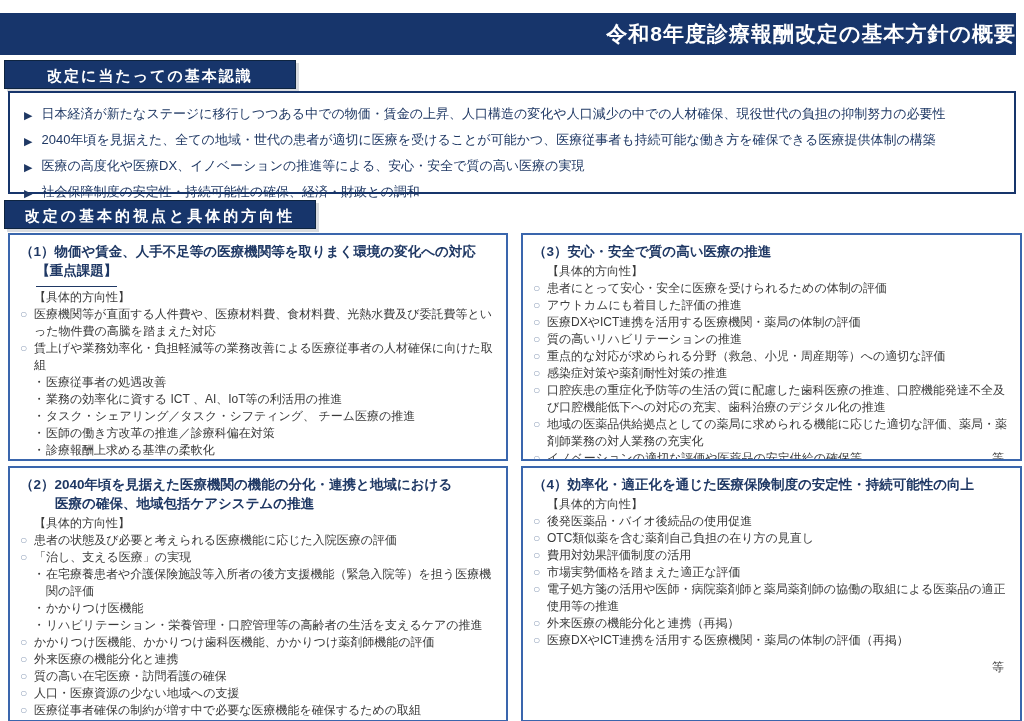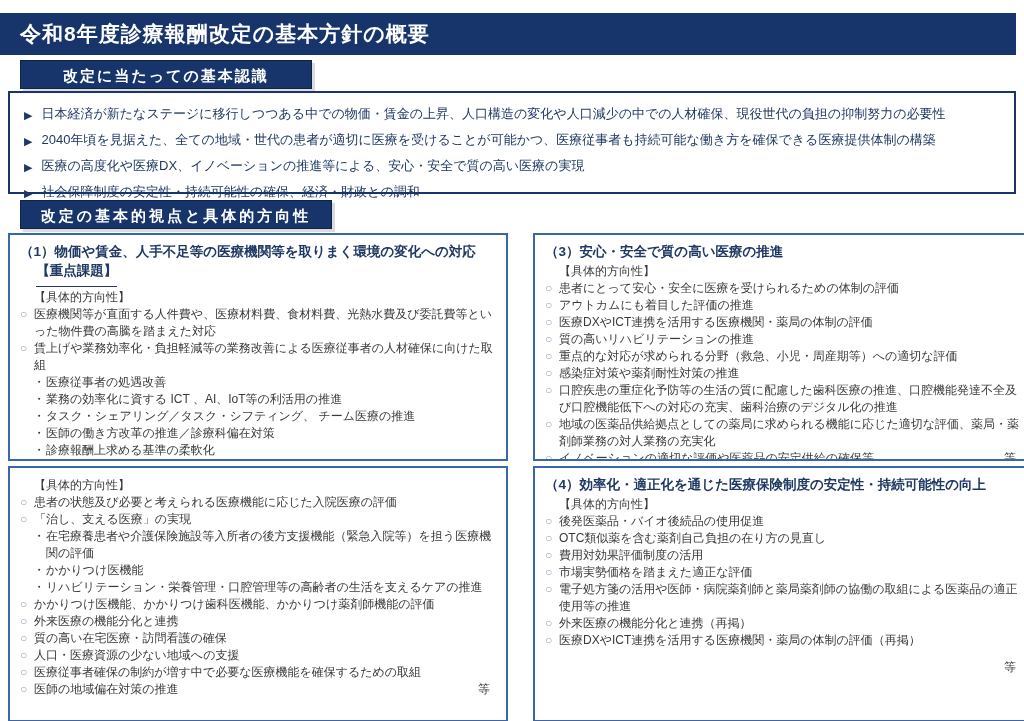--- a/index.html
+++ b/index.html
@@ -1,39 +1,39 @@
 <!DOCTYPE html>
 <html lang="ja"><head>
 <meta charset="utf-8">
 <style>
   * { margin:0; padding:0; box-sizing:border-box; }
   html,body { background:#ffffff; }
   body { font-family:"Liberation Sans","DejaVu Sans",sans-serif; }
   .page { position:relative; width:1024px; height:721px; background:#fff; overflow:hidden; }
 
   
-  .titlebar { margin:13px 8px 0 0; height:42px; background:#17356B; display:flex; align-items:center; }
+  .titlebar { margin:13px 8px 0 0; height:42px; background:#17356B; display:flex; align-items:center;justify-content:flex-end; }
   .titlebar h1 { color:#fff; font-size:21px; font-weight:bold; letter-spacing:1px; padding-left:20px; }
 
   
   .sec-label { background:#17356B; color:#fff; font-weight:bold; font-size:15px;
                letter-spacing:2px; text-align:center; height:29px; line-height:29px;
-               margin-left:20px; border:1px solid #0e2440;
+               margin-left:4px; border:1px solid #0e2440;
                box-shadow:3px 3px 0 rgba(170,175,185,.45); }
   .sec-label.l1 { width:292px; margin-top:5px; }
   .sec-label.l2 { width:312px; margin-top:6px; letter-spacing:3px; }
 
   
   .basic-box { margin:2px 8px 0 8px; border:2px solid #17356B; background:#fff; padding:9px 12px 7px 12px; height:103px; }
   .b-row { display:flex; align-items:flex-start; color:#1F3864; font-size:13px; line-height:16px; margin:4px 0 9px 0; }
   .b-row .tri { color:#1F3864; font-size:11px; margin:1px 9px 0 2px; flex:0 0 auto; }
 
   
   .grid { margin:4px 8px 12px 8px; display:grid; grid-template-columns:500px 501px;
-          grid-template-rows:228px 256px; gap:5px 25px; }
+          grid-template-rows:228px 256px; gap:5px 13px; }
   .vbox { border:2px solid #3A66AD; background:#fff; padding:7px 10px 5px 10px; overflow:hidden;
           display:flex; flex-direction:column; }
   .vtitle { color:#1F3864; font-weight:bold; font-size:13.5px; line-height:19px; }
   .vtitle .t2 { display:block; padding-left:2.6em; }
   .priority { display:inline-block; color:#1F3864; font-weight:bold; font-size:13.5px; line-height:19px;
               margin-left:1.2em; border-bottom:1.5px solid #1F3864; padding-bottom:6px; }
   .subhead { color:#3A3A3A; font-size:12px; line-height:17px; padding-left:14px; margin-top:2px; }
   .row { display:flex; align-items:flex-start; color:#3A3A3A; font-size:12px; line-height:17px; }
   .row .mk { flex:0 0 14px; color:#95A5BD; }
   .row.sub { padding-left:13px; }
@@ -150,20 +150,24 @@
         <span class="txt">地域の医薬品供給拠点としての薬局に求められる機能に応じた適切な評価、薬局・薬剤師業務の対人業務の充実化</span>
       </div>
       <div class="row">
         <span class="mk">○</span>
         <span class="txt">イノベーションの適切な評価や医薬品の安定供給の確保等</span>
       </div>
       <div class="etc pull">等</div>
     </section>
 
     <section class="vbox">
+      <div class="vtitle">
+        <span>（2）2040年頃を見据えた医療機関の機能の分化・連携と地域における</span>
+        <span class="t2">医療の確保、地域包括ケアシステムの推進</span>
+      </div>
       <div class="subhead">【具体的方向性】</div>
       <div class="row">
         <span class="mk">○</span>
         <span class="txt">患者の状態及び必要と考えられる医療機能に応じた入院医療の評価</span>
       </div>
       <div class="row">
         <span class="mk">○</span>
         <span class="txt">「治し、支える医療」の実現</span>
       </div>
       <div class="row sub">

